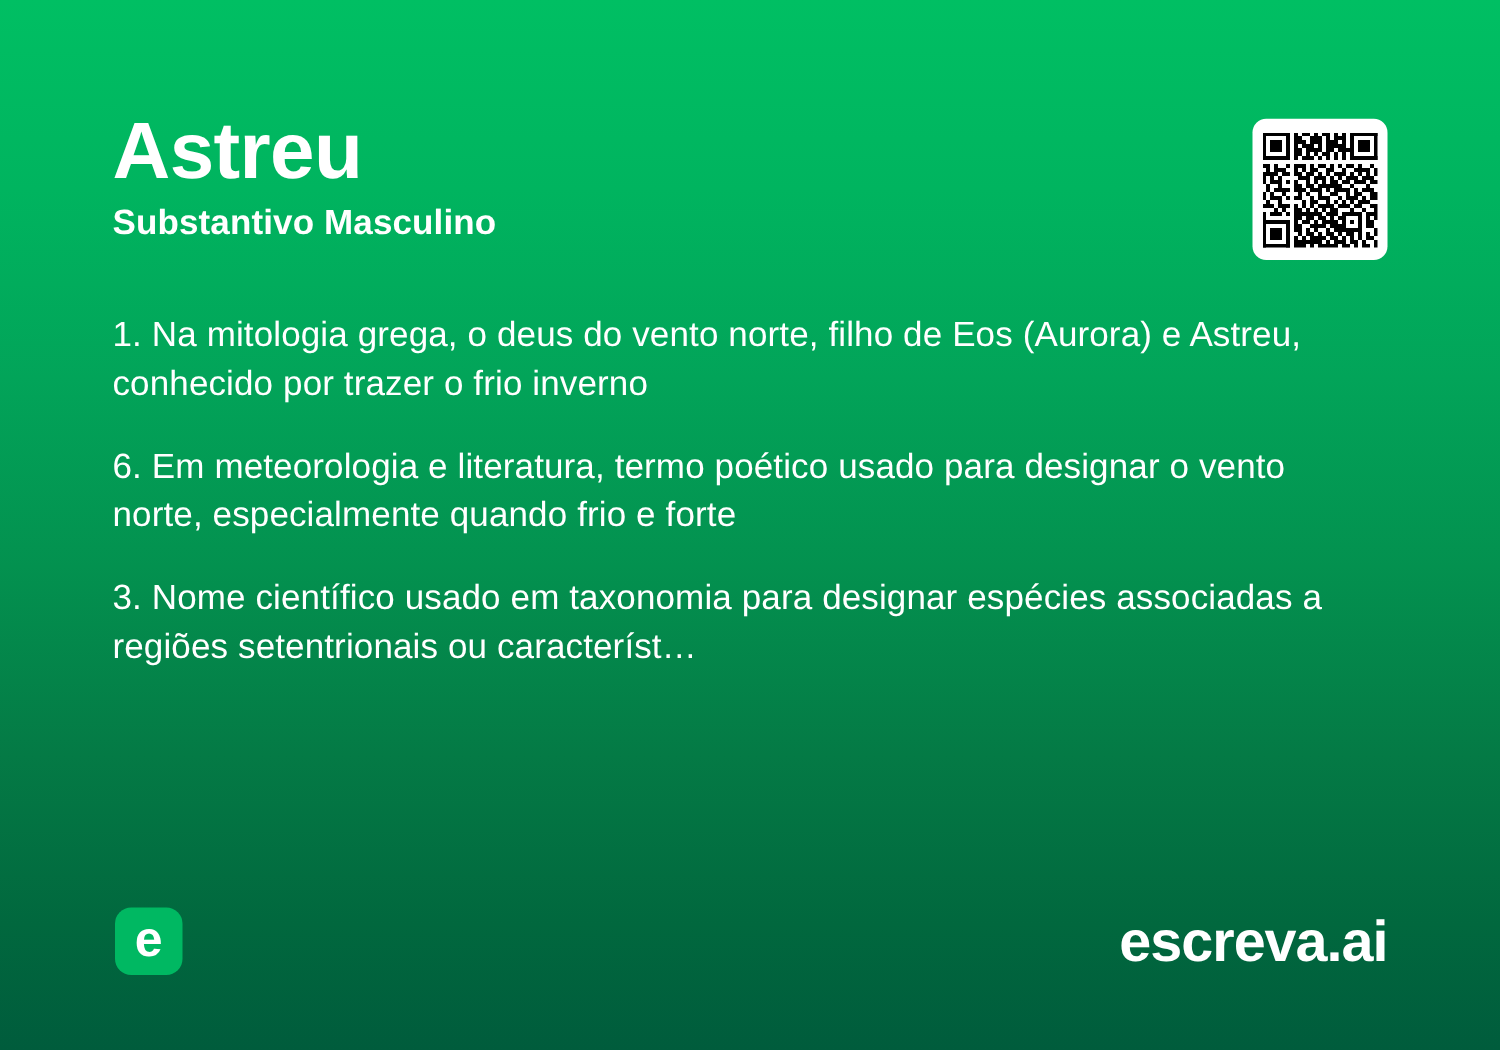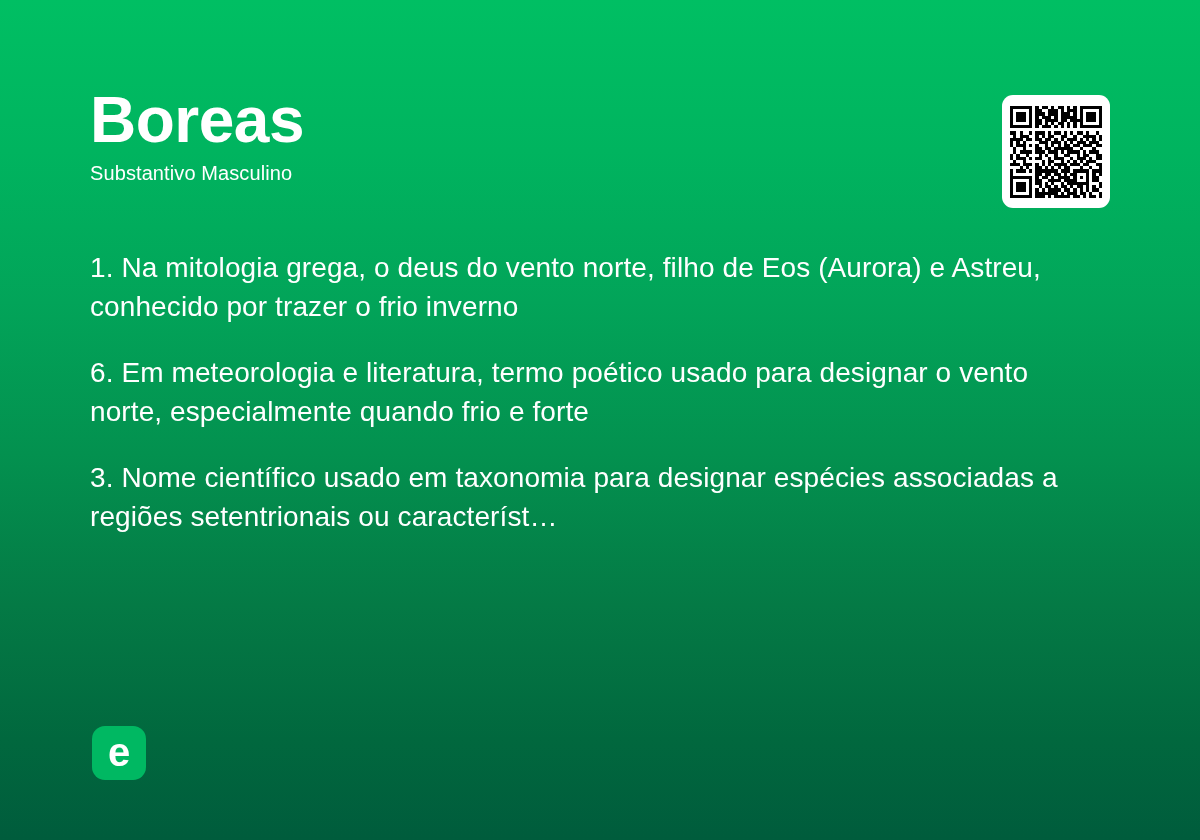--- a/index.html
+++ b/index.html
@@ -37,23 +37,23 @@
     margin: 0;
     color: #ffffff;
     font-size: 64px;
     line-height: 1.0;
     font-weight: 800;
     letter-spacing: -0.5px;
   }
   .word-class {
     margin: 10px 0 0 0;
     color: #ffffff;
-    font-size: 20px;
+    font-size: 28px;
     line-height: 1.15;
-    font-weight: 400;
+    font-weight: 700;
     letter-spacing: 0.1px;
   }
 
   
   .qr-card {
     position: absolute;
     left: 1002px;
     top: 95px;
     width: 108px;
     height: 113px;
@@ -127,21 +127,21 @@
     letter-spacing: -0.8px;
     white-space: nowrap;
   }
 </style>
 </head>
 <body>
 
 <div class="card">
 
   <div class="header">
-    <h1 class="word-title">Boreas</h1>
+    <h1 class="word-title">Astreu</h1>
     <p class="word-class">Substantivo Masculino</p>
   </div>
 
   <div class="qr-card">
     <svg viewBox="0 0 29 29" aria-hidden="true">
       <rect x="0" y="0" width="29" height="29" fill="#ffffff"></rect>
       <g fill="#000000">
 
         <rect x="0" y="0" width="7" height="1"></rect>
           <rect x="0" y="6" width="7" height="1"></rect>
@@ -398,15 +398,16 @@
   <div class="definitions">
     <p class="definition">1. Na mitologia grega, o deus do vento norte, filho de Eos (Aurora) e Astreu, conhecido por trazer o frio inverno</p>
     <p class="definition">6. Em meteorologia e literatura, termo poético usado para designar o vento norte, especialmente quando frio e forte</p>
     <p class="definition">3. Nome científico usado em taxonomia para designar espécies associadas a regiões setentrionais ou característ…</p>
   </div>
 
   <div class="footer">
     <div class="brand-logo">
       <span class="brand-logo-letter">e</span>
     </div>
+    <div class="brand-wordmark">escreva.ai</div>
   </div>
 
 </div>
 
 </body></html>

